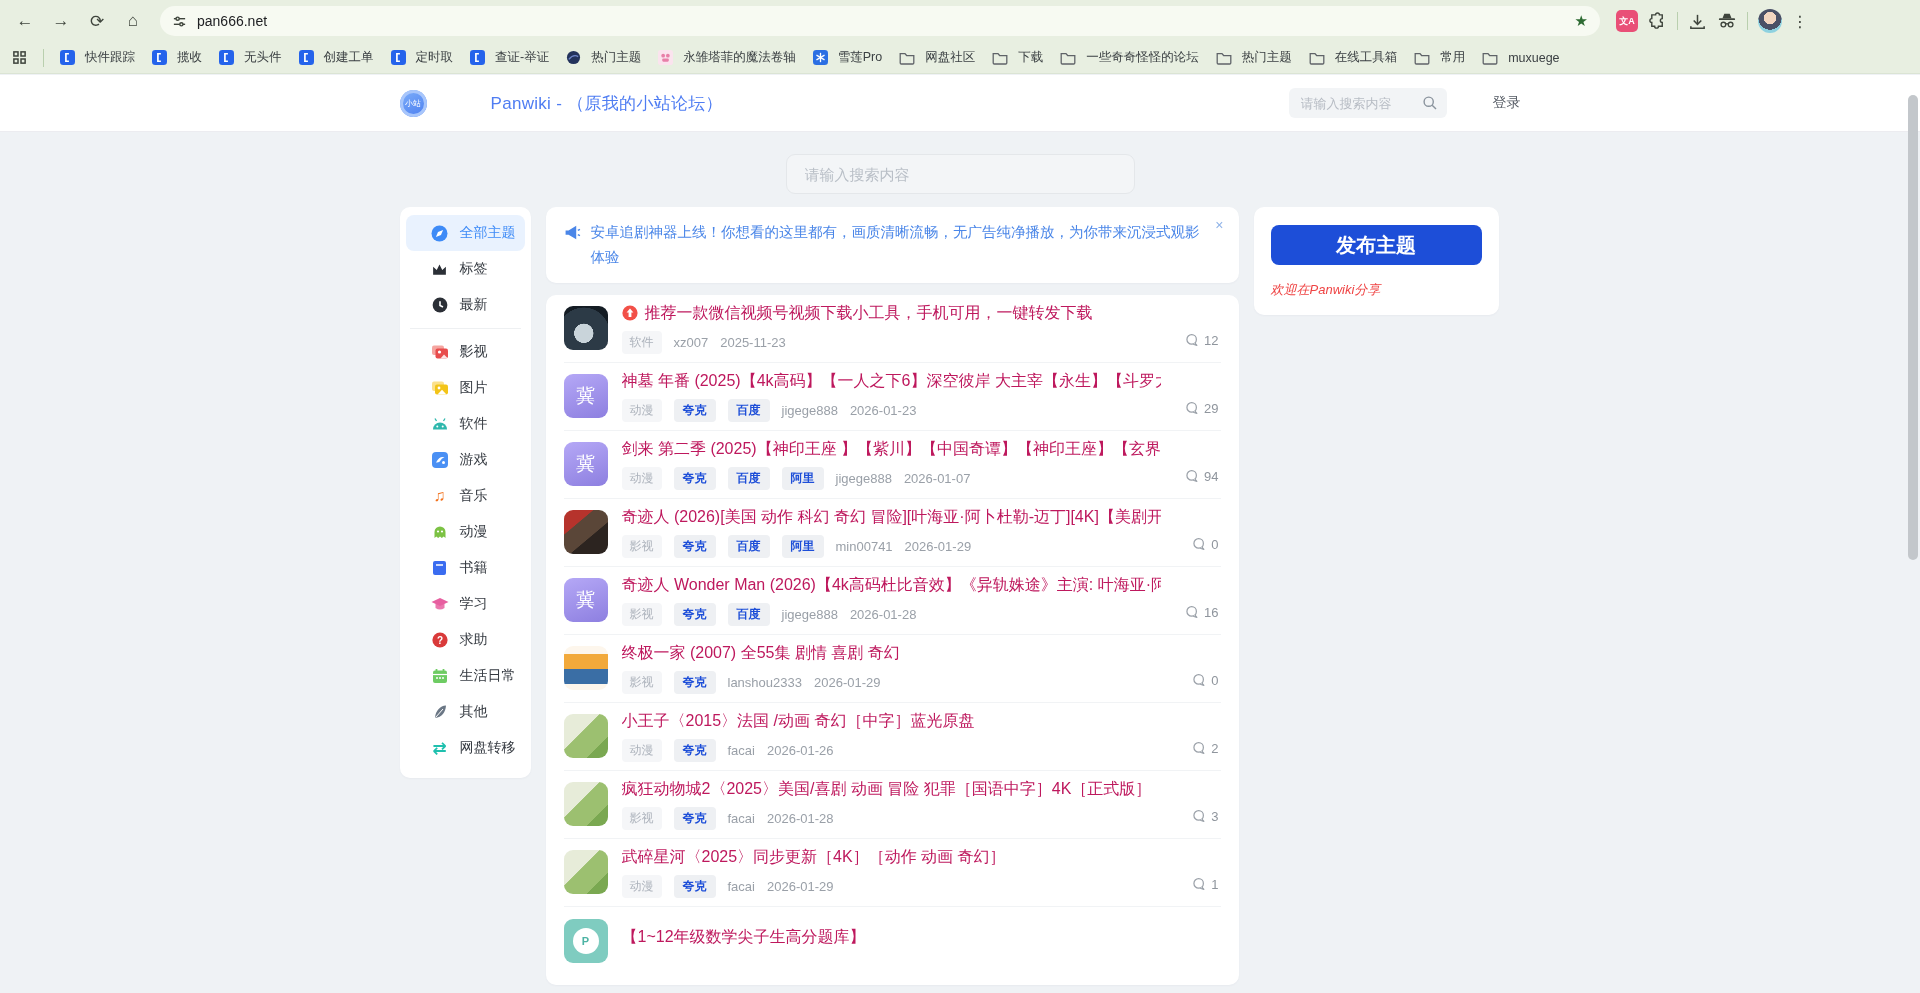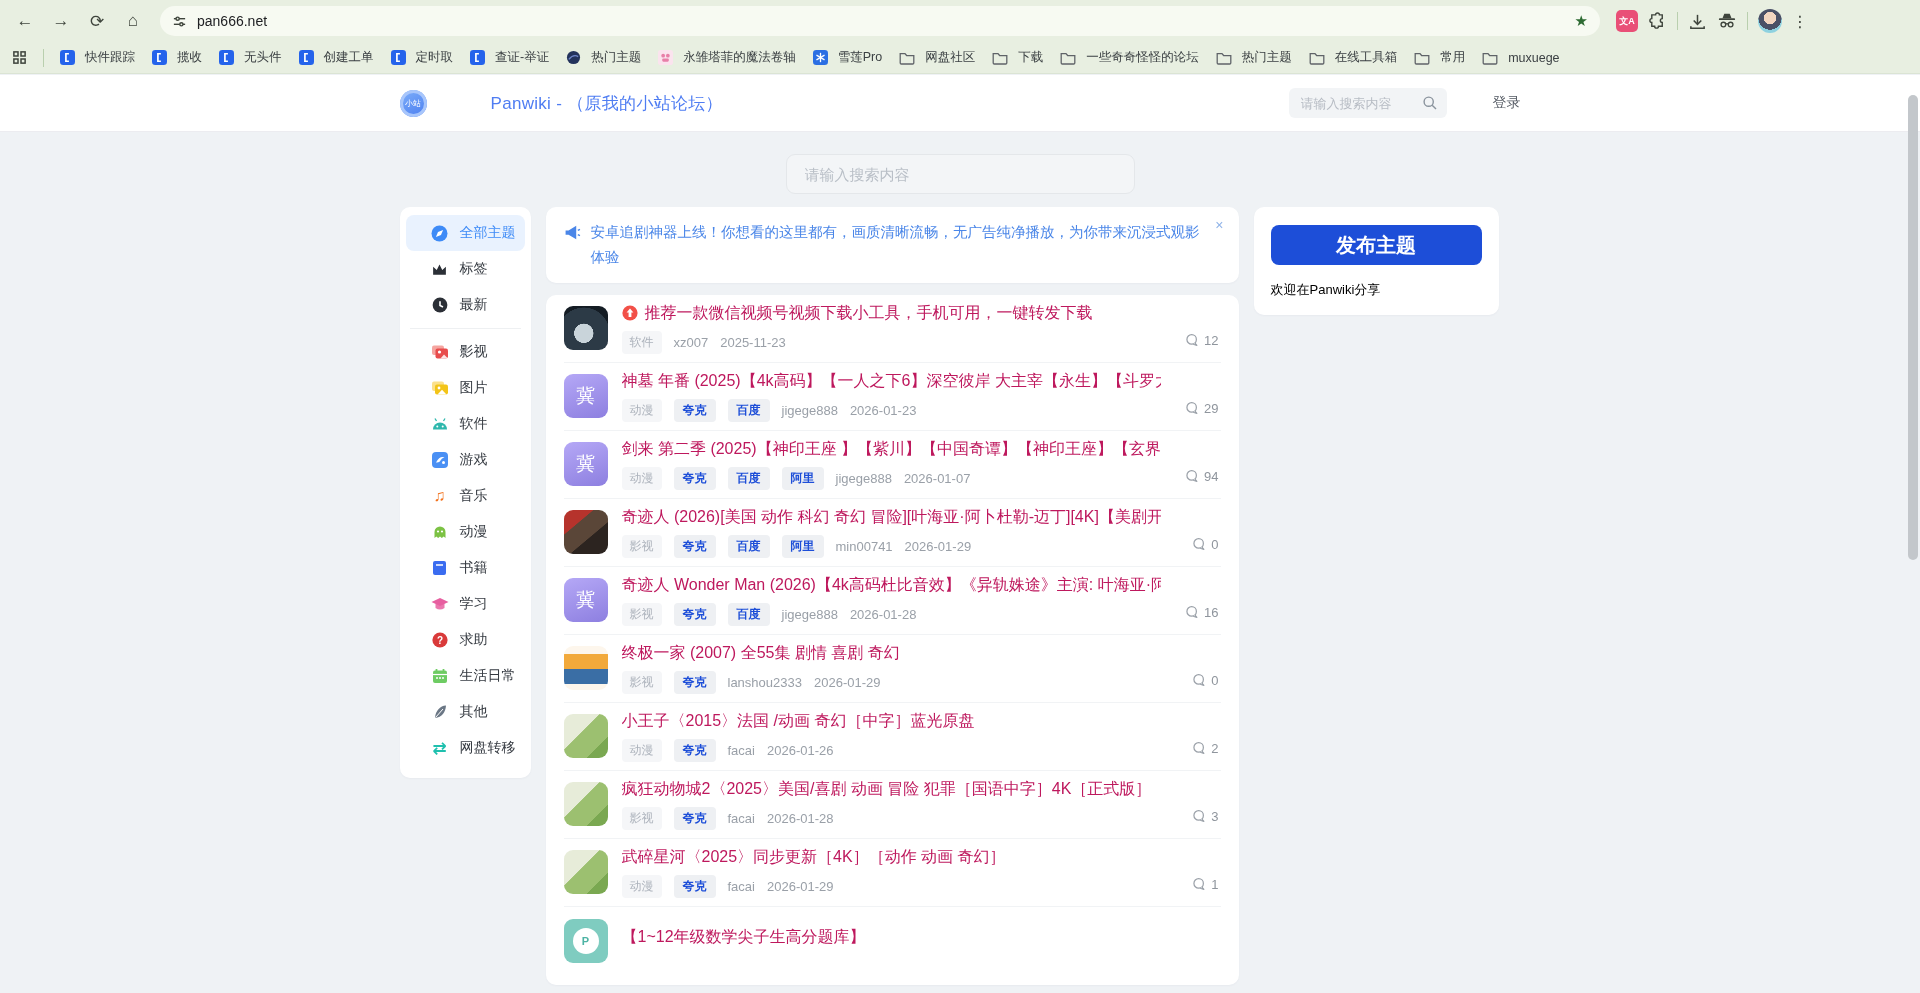--- a/index.html
+++ b/index.html
@@ -102,21 +102,21 @@
     font-weight:bold; }
   .post-comments { position:absolute; right:2px; bottom:14px; display:flex; align-items:center;
     gap:5px; color:#8f959d; font-size:13px; }
 
   
   .right-col { width:245px; }
   .panel-card { padding:18px 17px 16px; }
   .publish-btn { width:100%; height:40px; background:#1d4ed8; border:none; border-radius:8px;
     color:#fff; font-size:20px; font-weight:bold; cursor:pointer;
     font-family:"Liberation Sans","DejaVu Sans",sans-serif; }
-  .welcome-text { margin-top:16px; font-size:13px; color:#000000; }
+  .welcome-text { margin-top:16px; font-size:13px; color:#ef4444;font-style:italic; }
 
   
   .scrollbar-track { position:absolute; top:0; right:0; width:14px; bottom:0; }
   .scrollbar-thumb { position:absolute; top:20px; right:2px; width:10px; height:465px;
     background:#c3c7cb; border-radius:5px; }
 </style>
 </head>
 <body>
 
 <div class="chrome-toolbar">

